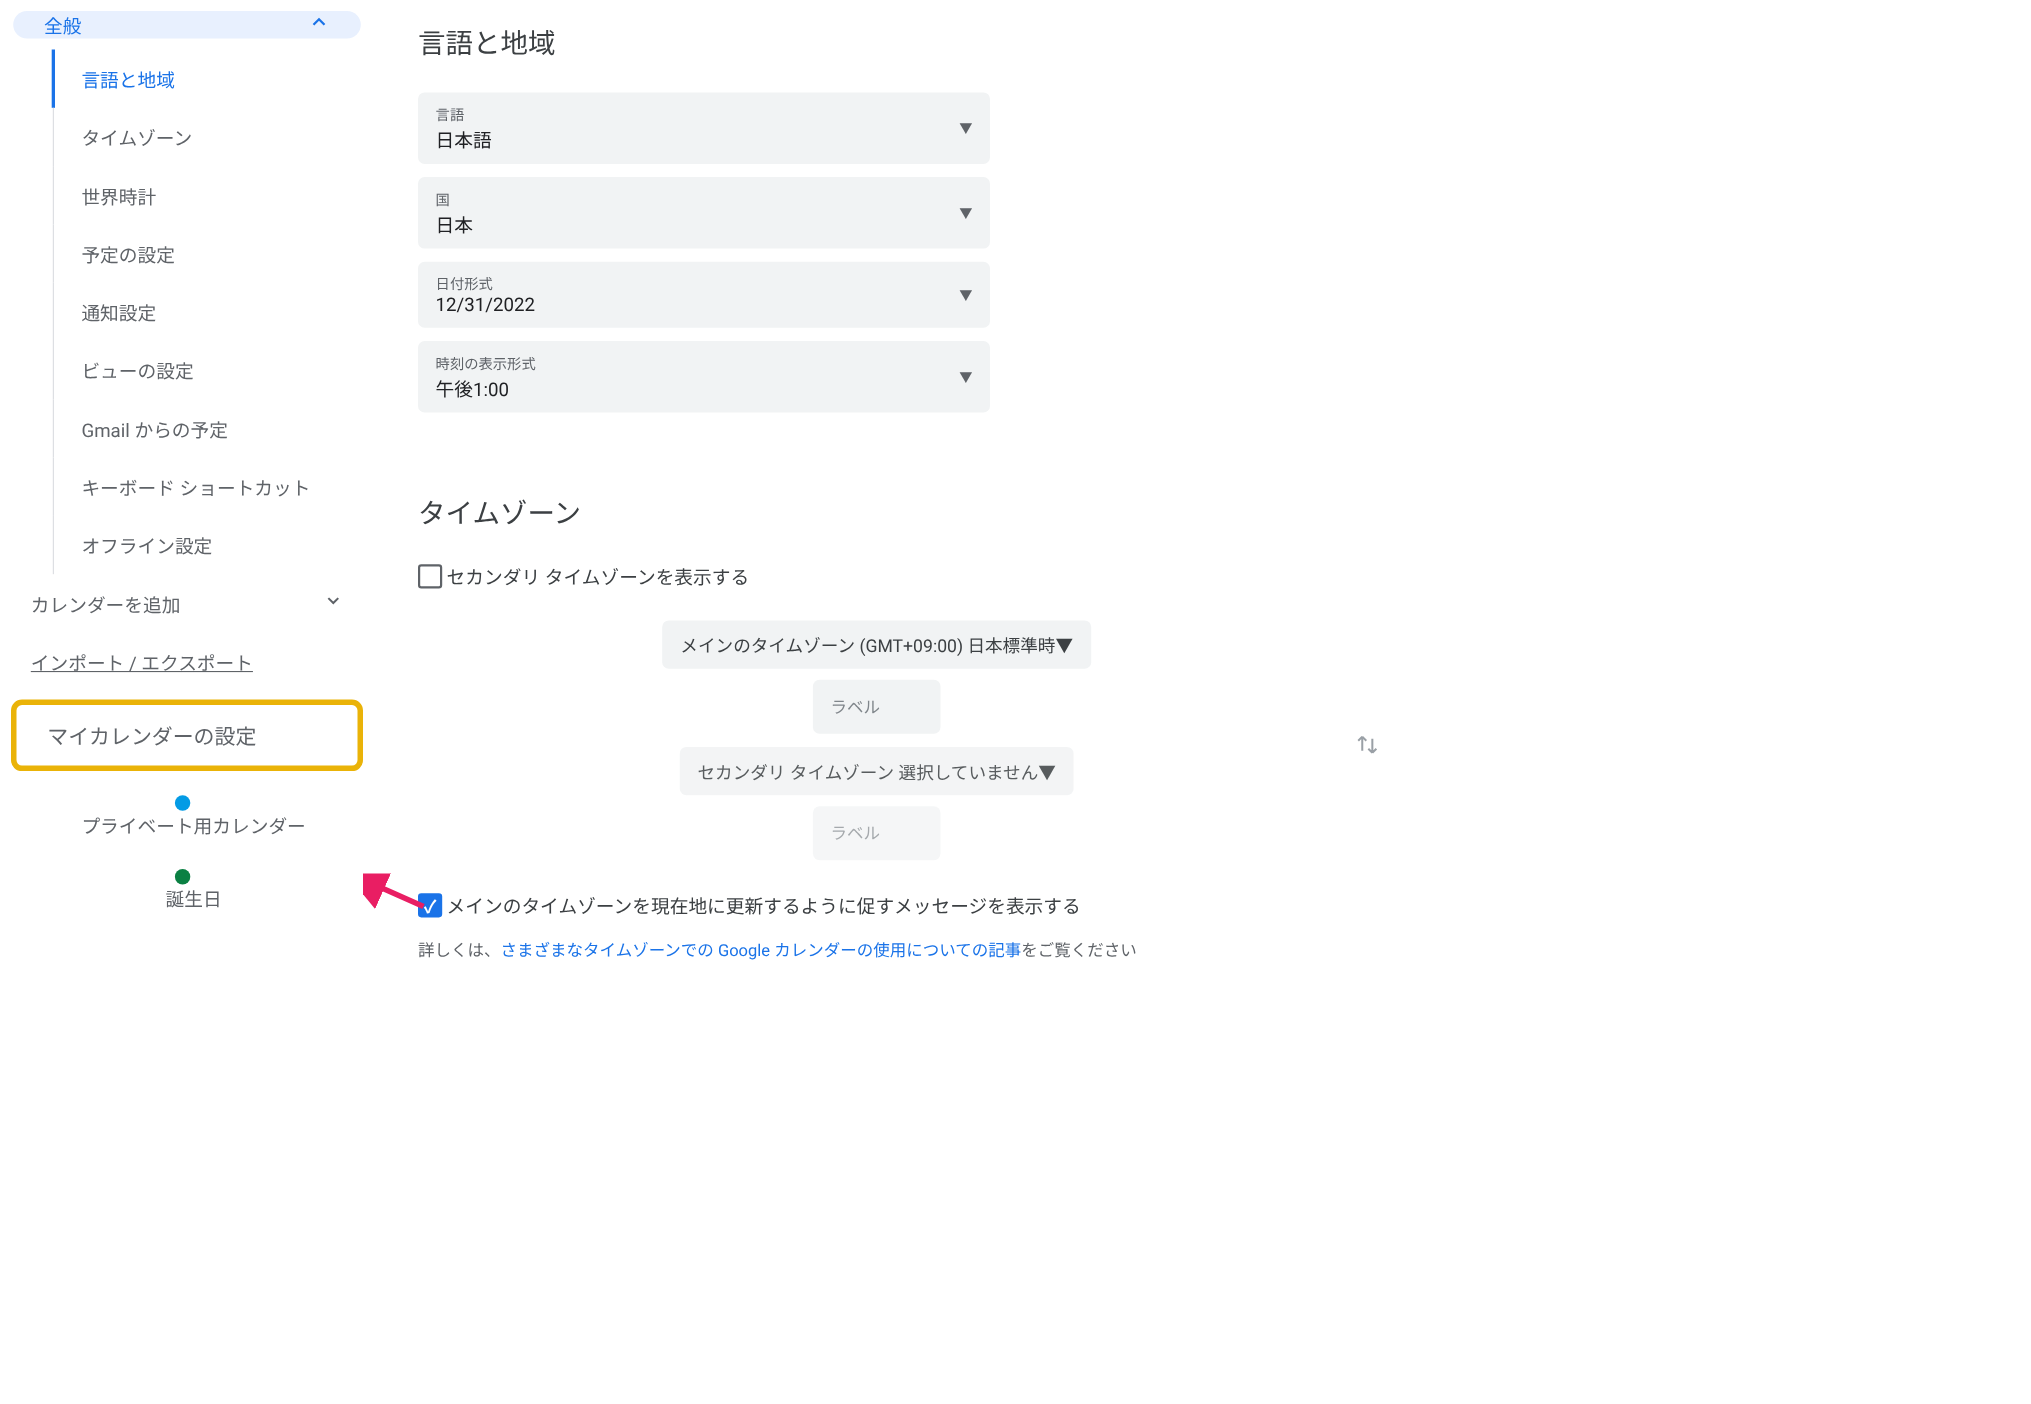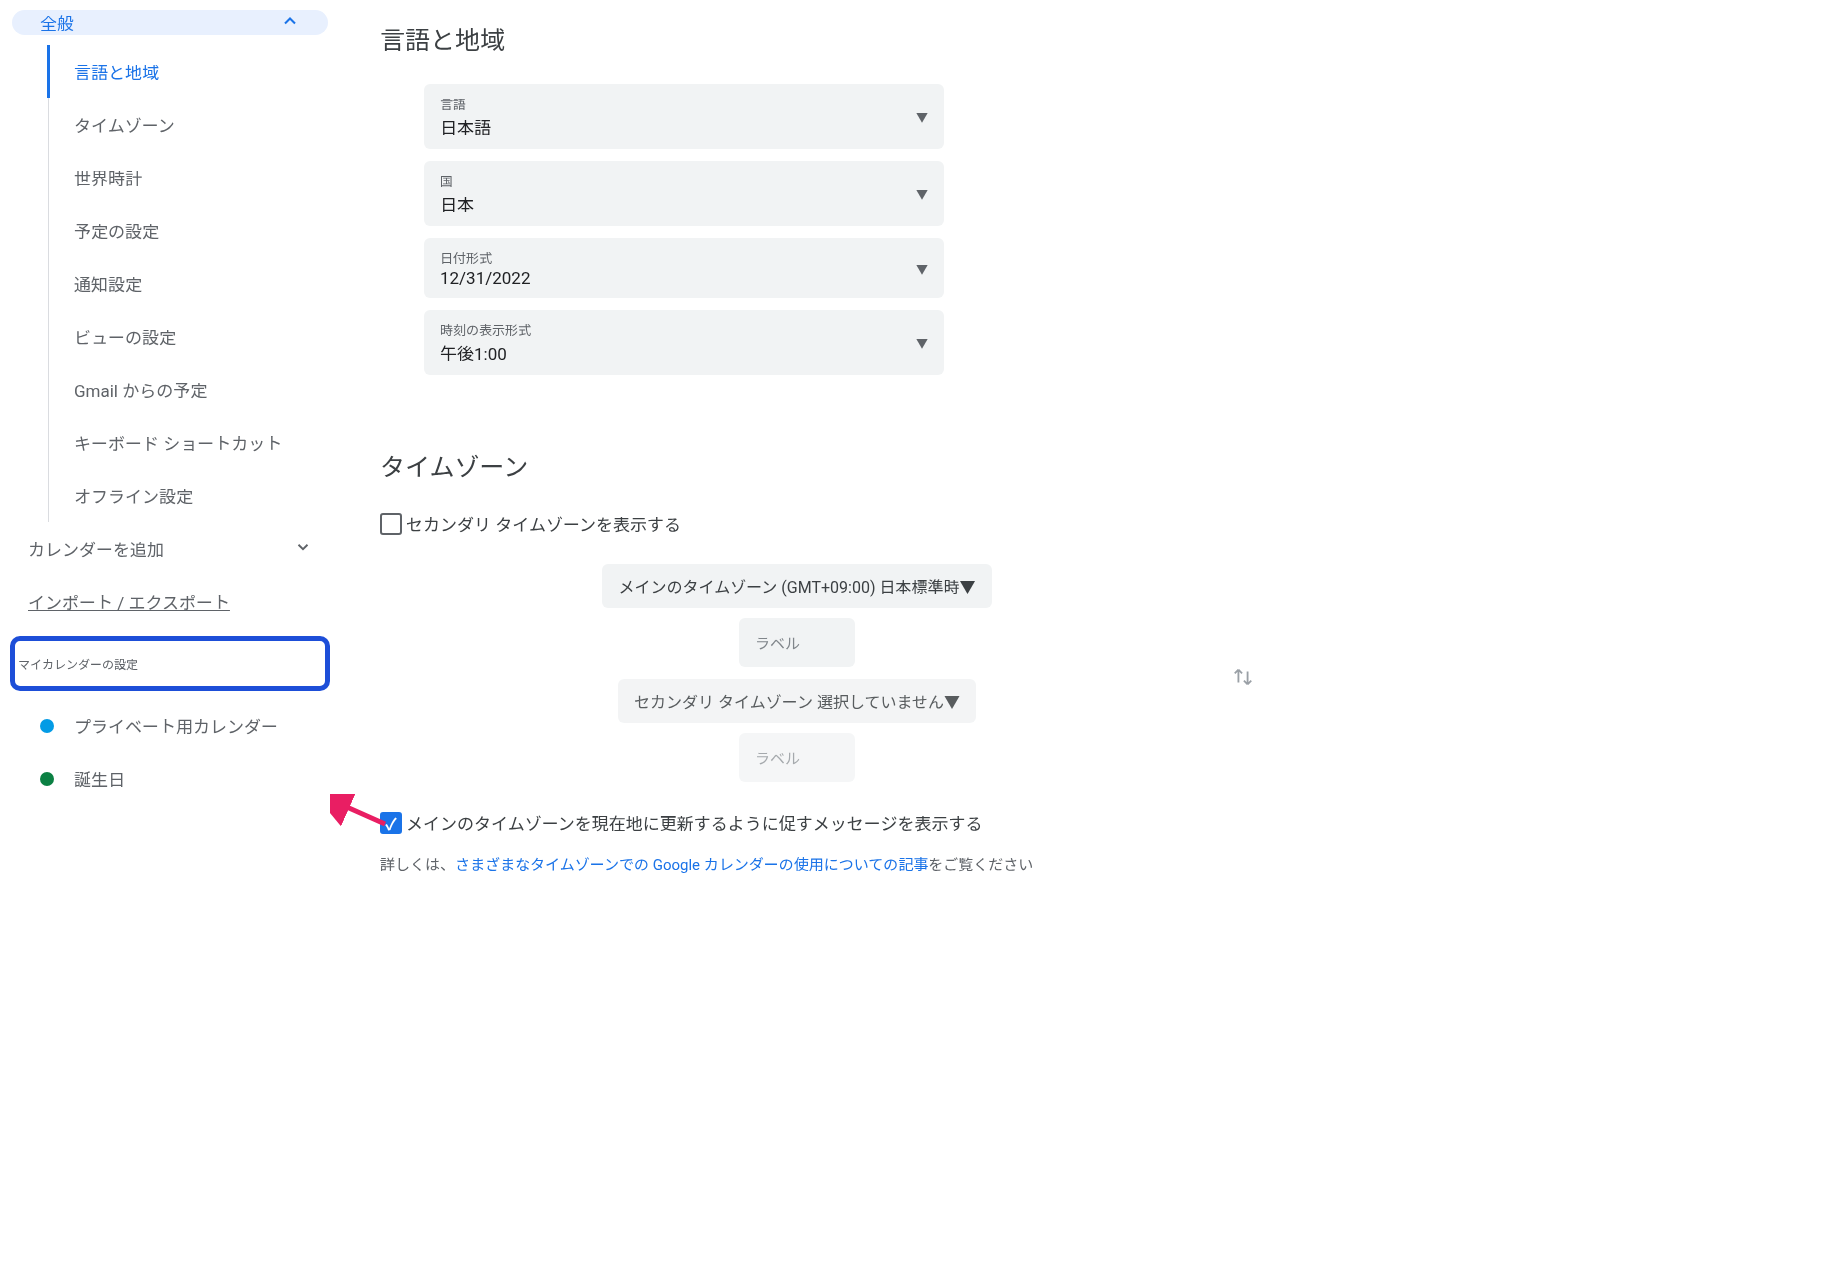--- a/index.html
+++ b/index.html
@@ -67,34 +67,35 @@
       font-size: 17px;
       cursor: pointer;
     }
     .sidebar-section-plain {
       padding: 14px 28px;
       color: #5f6368;
       font-size: 17px;
       text-decoration: underline;
     }
     .highlight-box {
-      border: 5px solid #1d4ed8;
+      border: 5px solid #eab308;
       border-radius: 10px;
       margin: 8px 10px;
-      padding: 14px 3px;
-      color: #5f6368;
-      font-size: 12px;
+      padding: 14px 28px;
+      color: #5f6368;
+      font-size: 19px;
     }
     .calendar-item {
       display: flex;
       align-items: center;
       padding: 14px 28px 14px 40px;
       color: #5f6368;
       font-size: 17px;
       cursor: pointer;
+      flex-direction: column;
     }
     .cal-dot {
       width: 14px;
       height: 14px;
       border-radius: 50%;
       margin-right: 20px;
       flex-shrink: 0;
     }
     .arrow-annotation {
       position: absolute;
@@ -117,21 +118,20 @@
     .select-field {
       background: #f1f3f4;
       border-radius: 6px;
       padding: 10px 16px;
       margin-bottom: 12px;
       display: flex;
       justify-content: space-between;
       align-items: center;
       cursor: pointer;
       width: 520px;
-      margin-left: 44px;
     }
     .select-field .field-content {
       display: flex;
       flex-direction: column;
     }
     .select-field .label {
       font-size: 13px;
       color: #5f6368;
     }
     .select-field .value {

